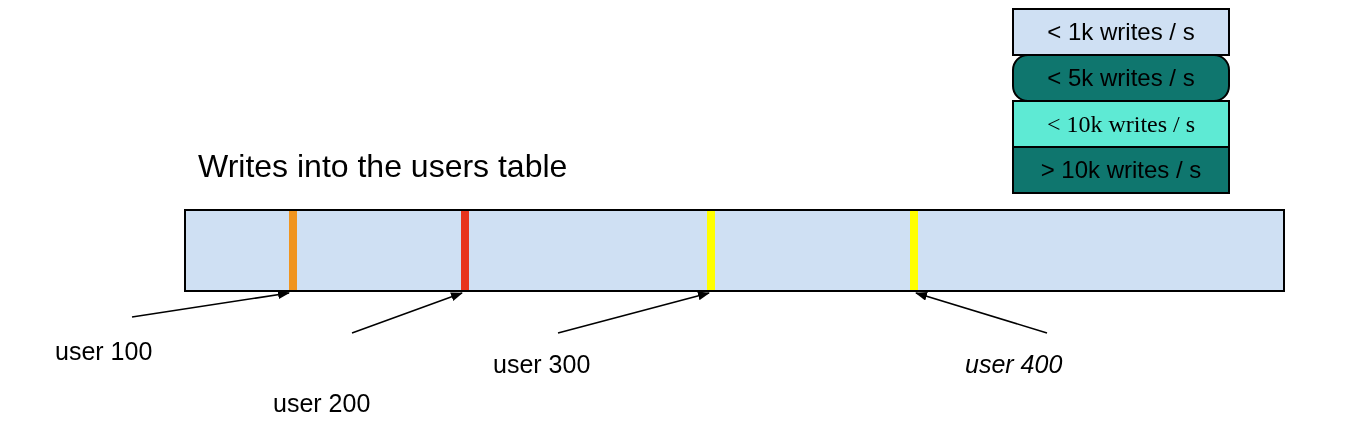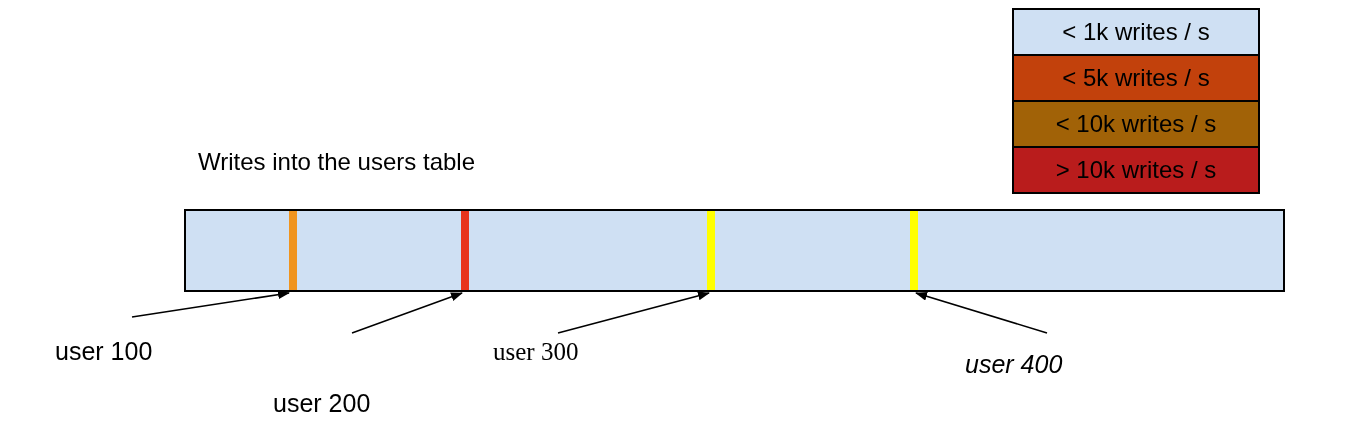--- a/index.html
+++ b/index.html
@@ -11,31 +11,31 @@
     font-family: "Liberation Sans", sans-serif;
     color: #000;
     overflow: hidden;
   }
 
   
   .title {
     position: absolute;
     left: 198px;
     top: 148px;
-    font-size: 24px;
+    font-size: 32px;
     line-height: 1.15;
     white-space: nowrap;
   }
 
   
   .legend {
     position: absolute;
     left: 1012px;
     top: 8px;
-    width: 248px;
+    width: 218px;
   }
   .legend-row {
     box-sizing: border-box;
     height: 48px;
     margin-top: -2px;
     border: 2px solid #000;
     display: flex;
     align-items: center;
     justify-content: center;
     font-size: 24px;
@@ -72,41 +72,41 @@
   svg.arrows .ah { fill: #000; }
 
   
   .user-label {
     position: absolute;
     font-size: 25px;
     white-space: nowrap;
   }
   #ul0 { left: 55px;  top: 337px; }
   #ul1 { left: 273px; top: 350px; margin-top: 39px; }
-  #ul2 { left: 493px; top: 338px; font-family: Liberation Serif, serif; }
+  #ul2 { left: 493px; top: 350px; }
   #ul3 { left: 965px; top: 350px; font-style: italic; }
 </style>
 </head>
 <body>
 
 <div class="canvas">
 
   <div class="title">Writes into the users table</div>
 
   <div class="legend">
     <div class="legend-row" style="background: rgb(207, 224, 243);">
       <span>&lt; 1k writes / s</span>
     </div>
-    <div class="legend-row" style="background: #c2410c;">
+    <div class="legend-row" style="background: #0f766e; border-radius: 16px;">
       <span>&lt; 5k writes / s</span>
     </div>
-    <div class="legend-row" style="background: #a16207;">
+    <div class="legend-row" style="background: #5eead4; font-family: Liberation Serif, serif;">
       <span>&lt; 10k writes / s</span>
     </div>
-    <div class="legend-row" style="background: #b91c1c;">
+    <div class="legend-row" style="background: #0f766e;">
       <span>&gt; 10k writes / s</span>
     </div>
   </div>
 
   <div class="bar" id="users-bar" style="background: rgb(207, 224, 243); border-color: rgb(0, 0, 0);">
       <div class="stripe" style="left: 103px; background: rgb(240, 148, 30);"></div>
       <div class="stripe" style="left: 275px; background: rgb(232, 52, 28);"></div>
       <div class="stripe" style="left: 521px; background: rgb(255, 255, 0);"></div>
       <div class="stripe" style="left: 724px; background: rgb(255, 255, 0);"></div>
     </div>

